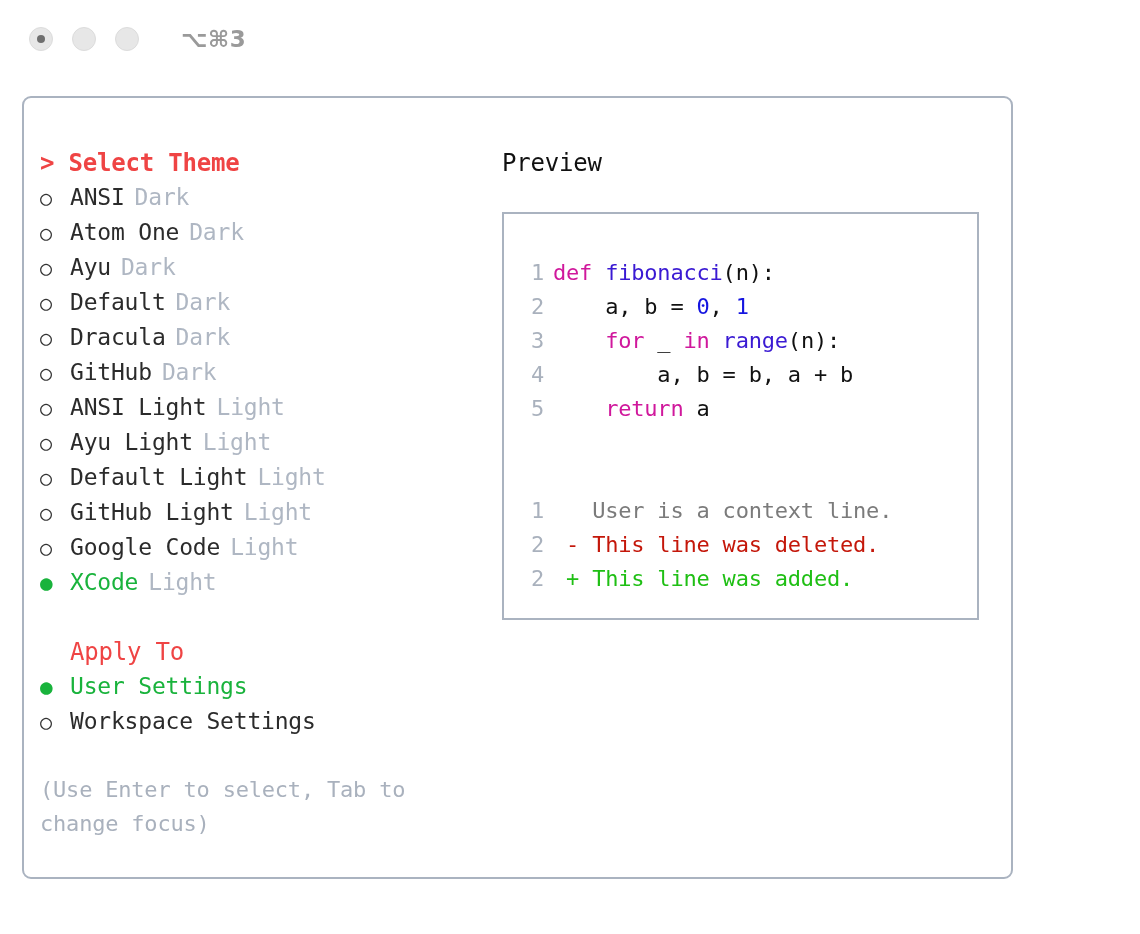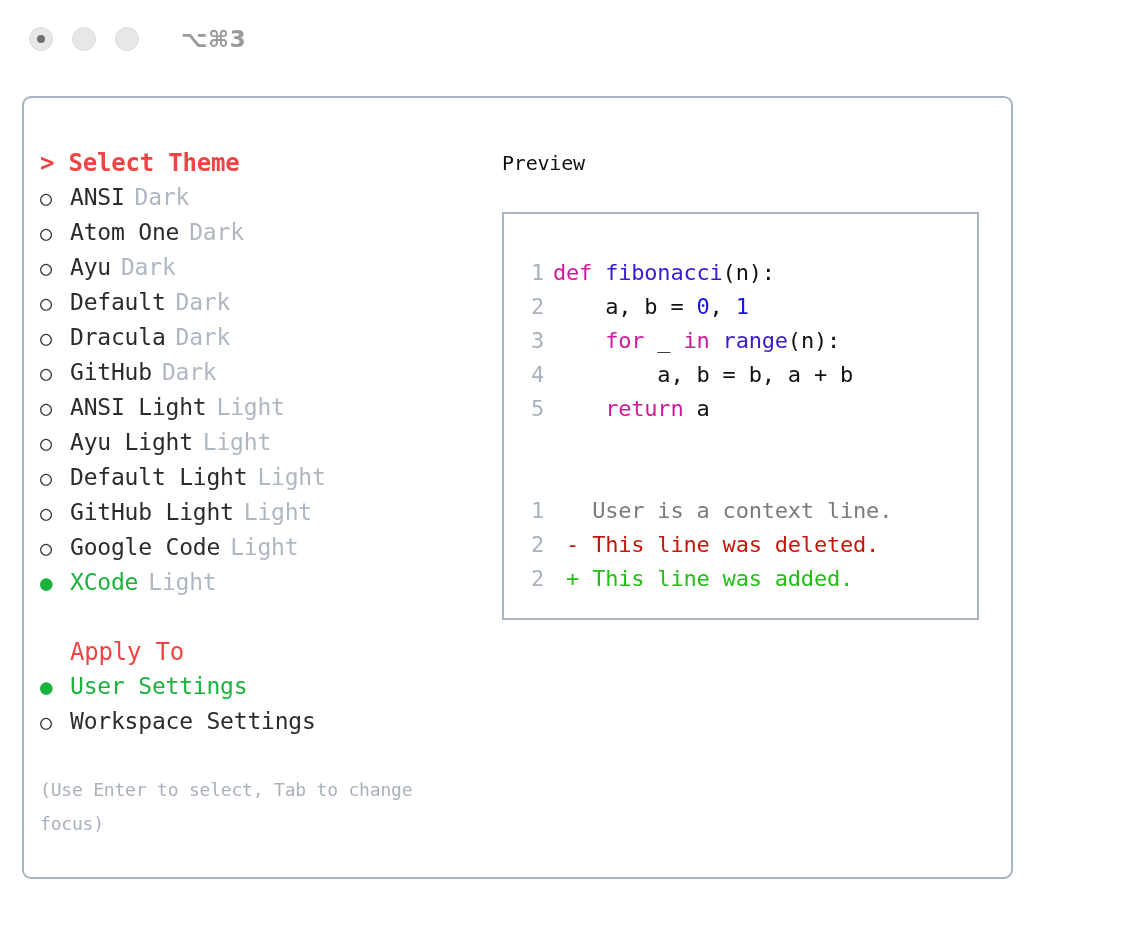--- a/index.html
+++ b/index.html
@@ -132,30 +132,30 @@
   .row .label { color: #2b2b2b; }
   .row.selected .label { color: #19b33c; }
   .suffix {
     color: #afb7c3;
     margin-left: 10px;
   }
   .gap-lg { height: 35px; }
   .gap-md { height: 34px; }
 
   .hint {
-    font-size: 18px;
+    font-size: 22px;
     line-height: 34px;
     color: #a9b1bd;
     width: 420px;
     letter-spacing: -0.2px;
   }
 
   
   .preview-title {
-    font-size: 20px;
+    font-size: 24px;
     line-height: 34px;
     color: #111111;
     white-space: pre;
     letter-spacing: -0.2px;
   }
   .preview-box {
     margin-top: 32px;
     width: 477px;
     height: 408px;
     border: 2px solid #aab3c0;

